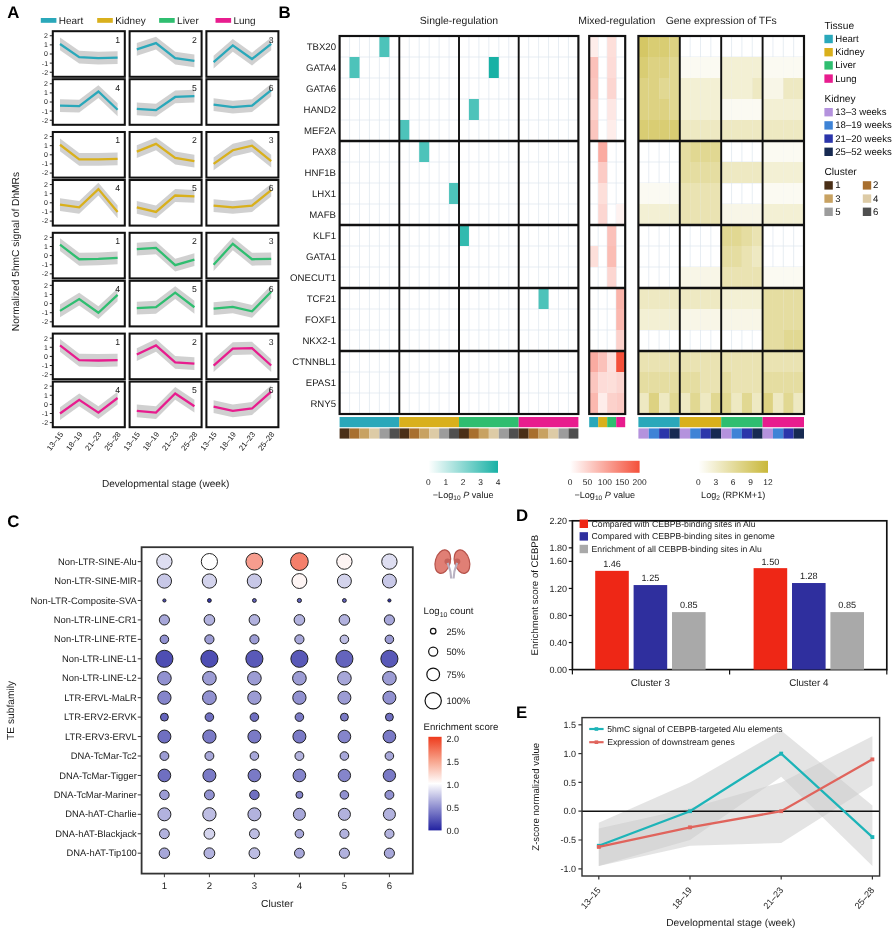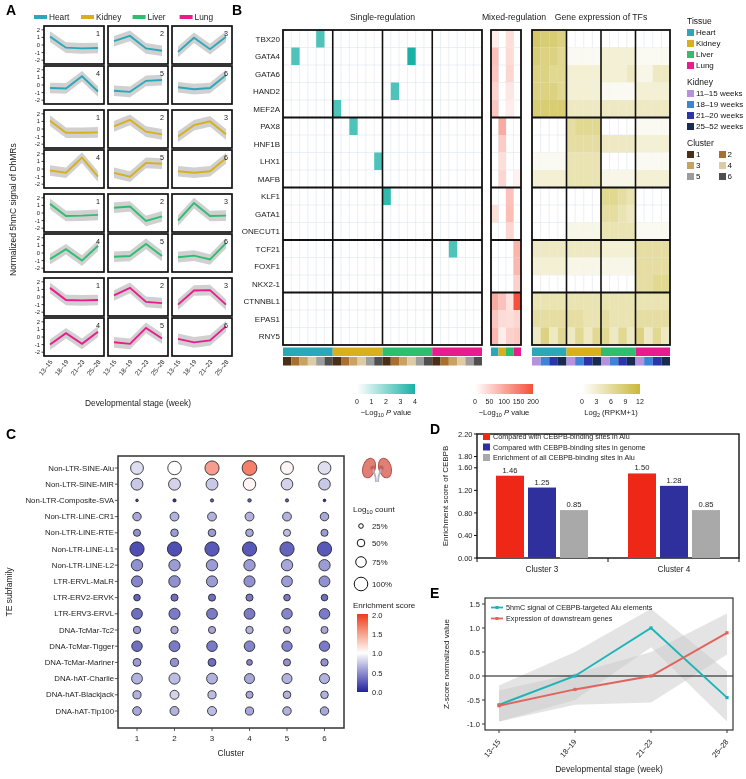--- a/index.html
+++ b/index.html
@@ -810,21 +810,21 @@
         <span class="sw" style="background: rgb(47, 190, 112);"></span>
         <span>Liver</span>
       </div>
       <div class="item">
         <span class="sw" style="background: rgb(232, 28, 142);"></span>
         <span>Lung</span>
       </div>
       <div class="ltitle">Kidney</div>
       <div class="item">
         <span class="sw" style="background: rgb(180, 146, 221);"></span>
-        <span>11–15 weeks</span>
+        <span>13–3 weeks</span>
       </div>
       <div class="item">
         <span class="sw" style="background: rgb(62, 131, 214);"></span>
         <span>18–19 weeks</span>
       </div>
       <div class="item">
         <span class="sw" style="background: rgb(43, 53, 170);"></span>
         <span>21–20 weeks</span>
       </div>
       <div class="item">

